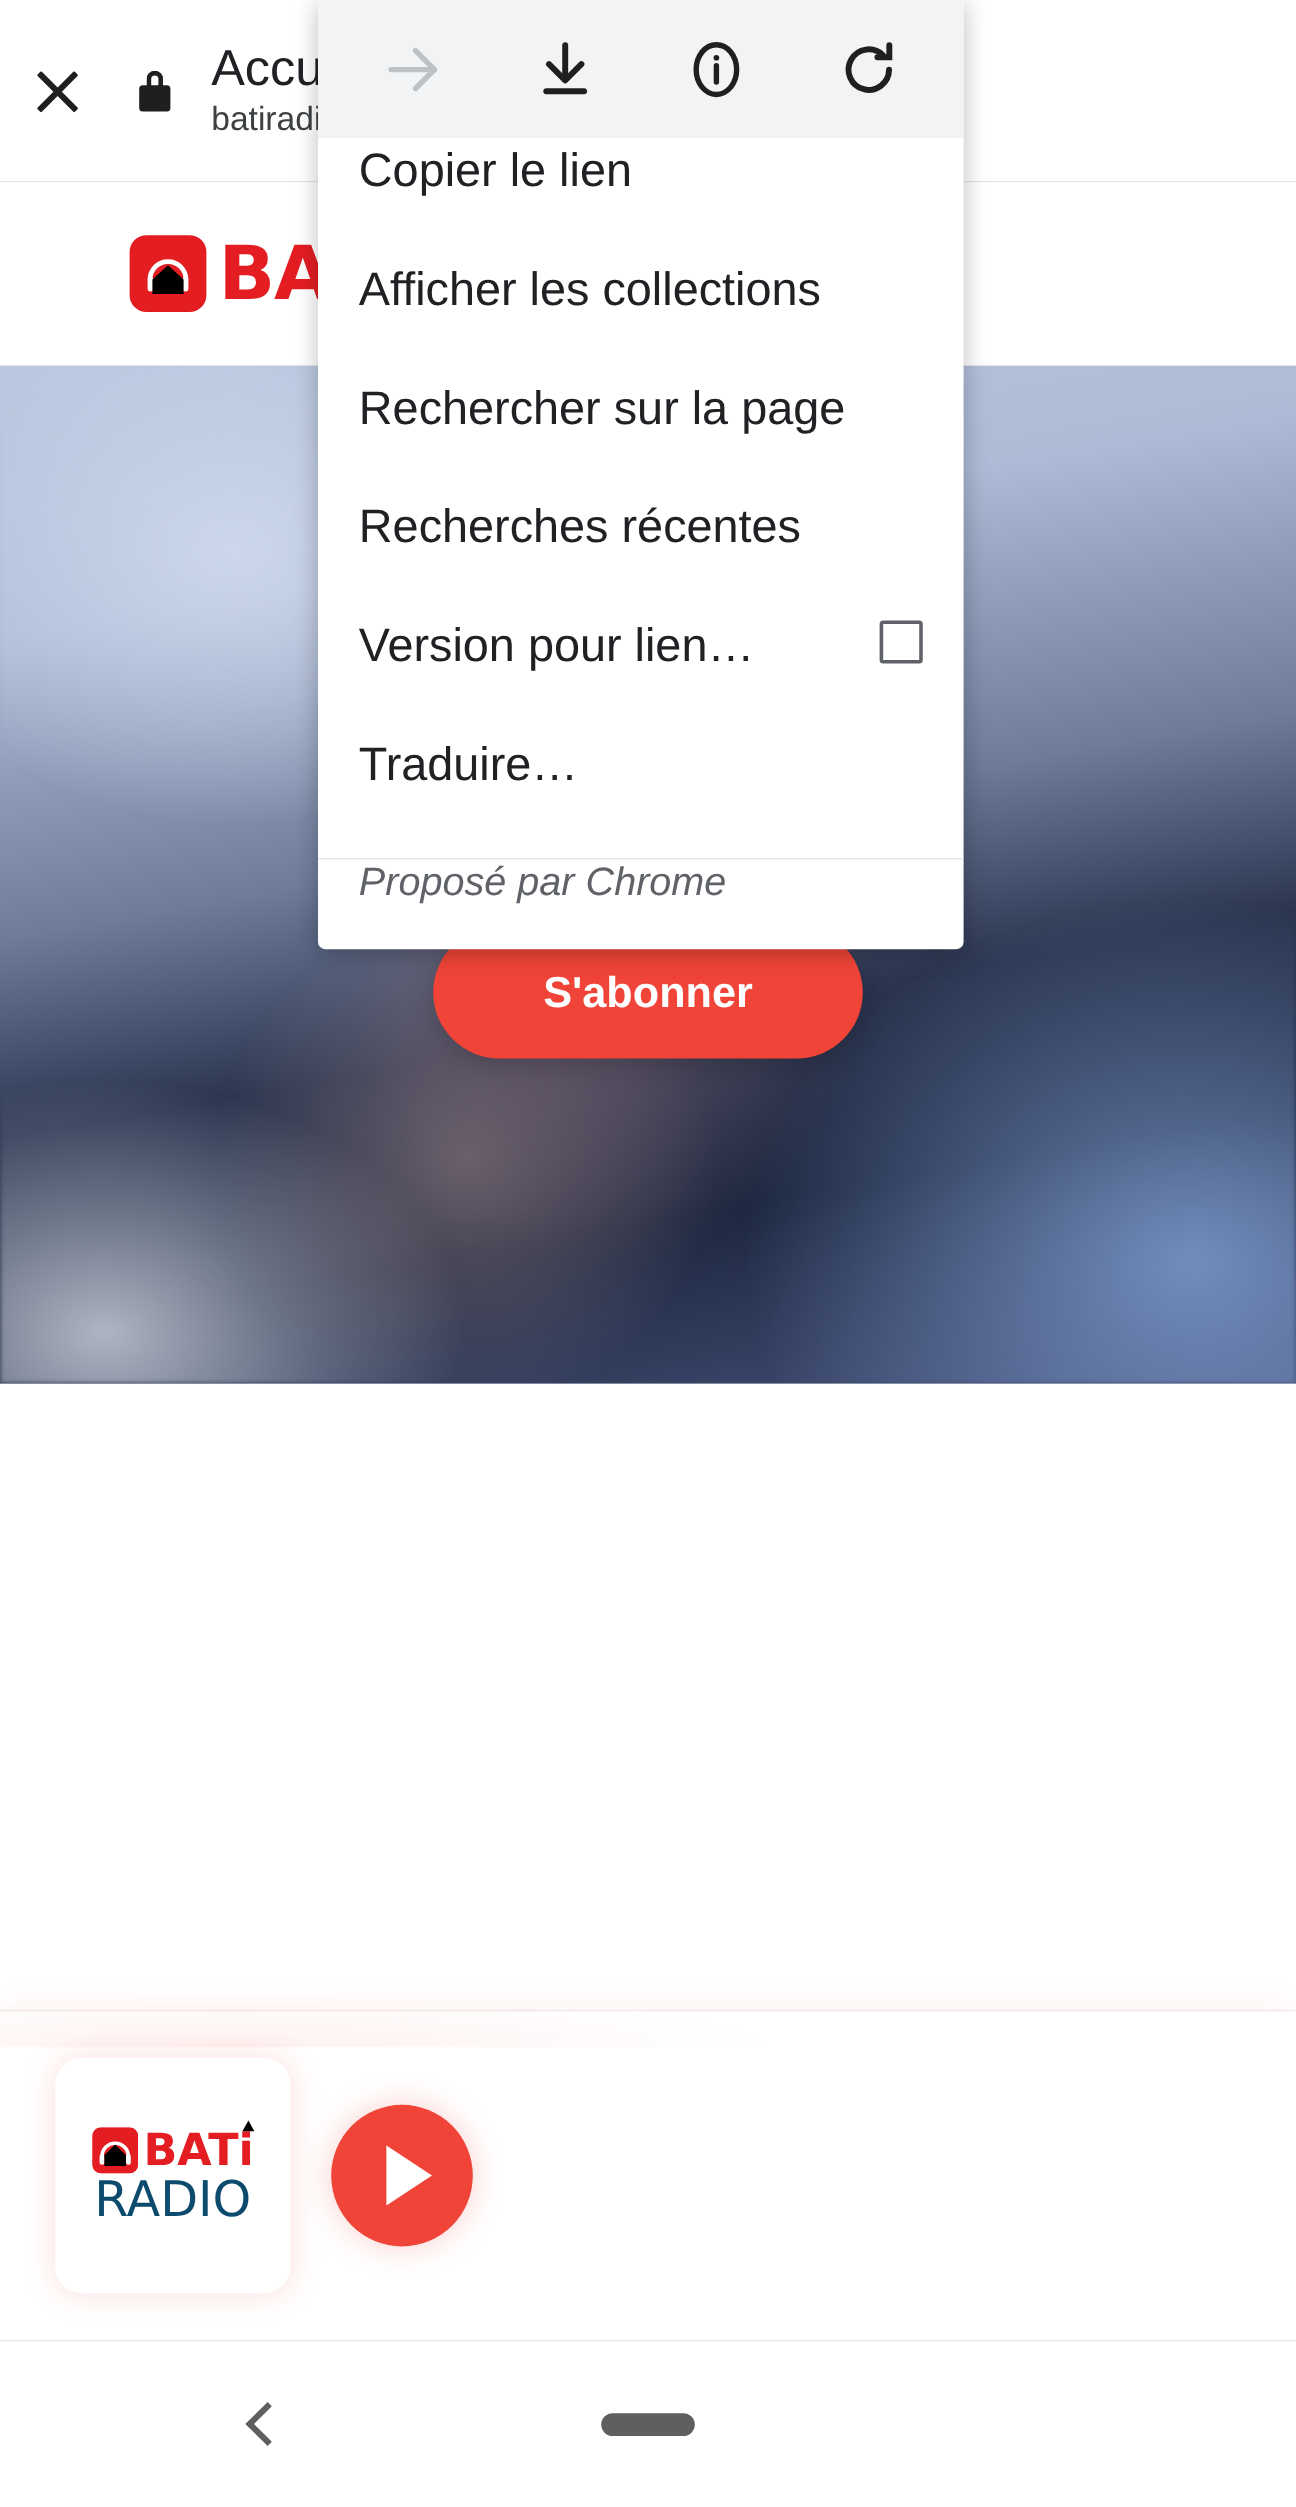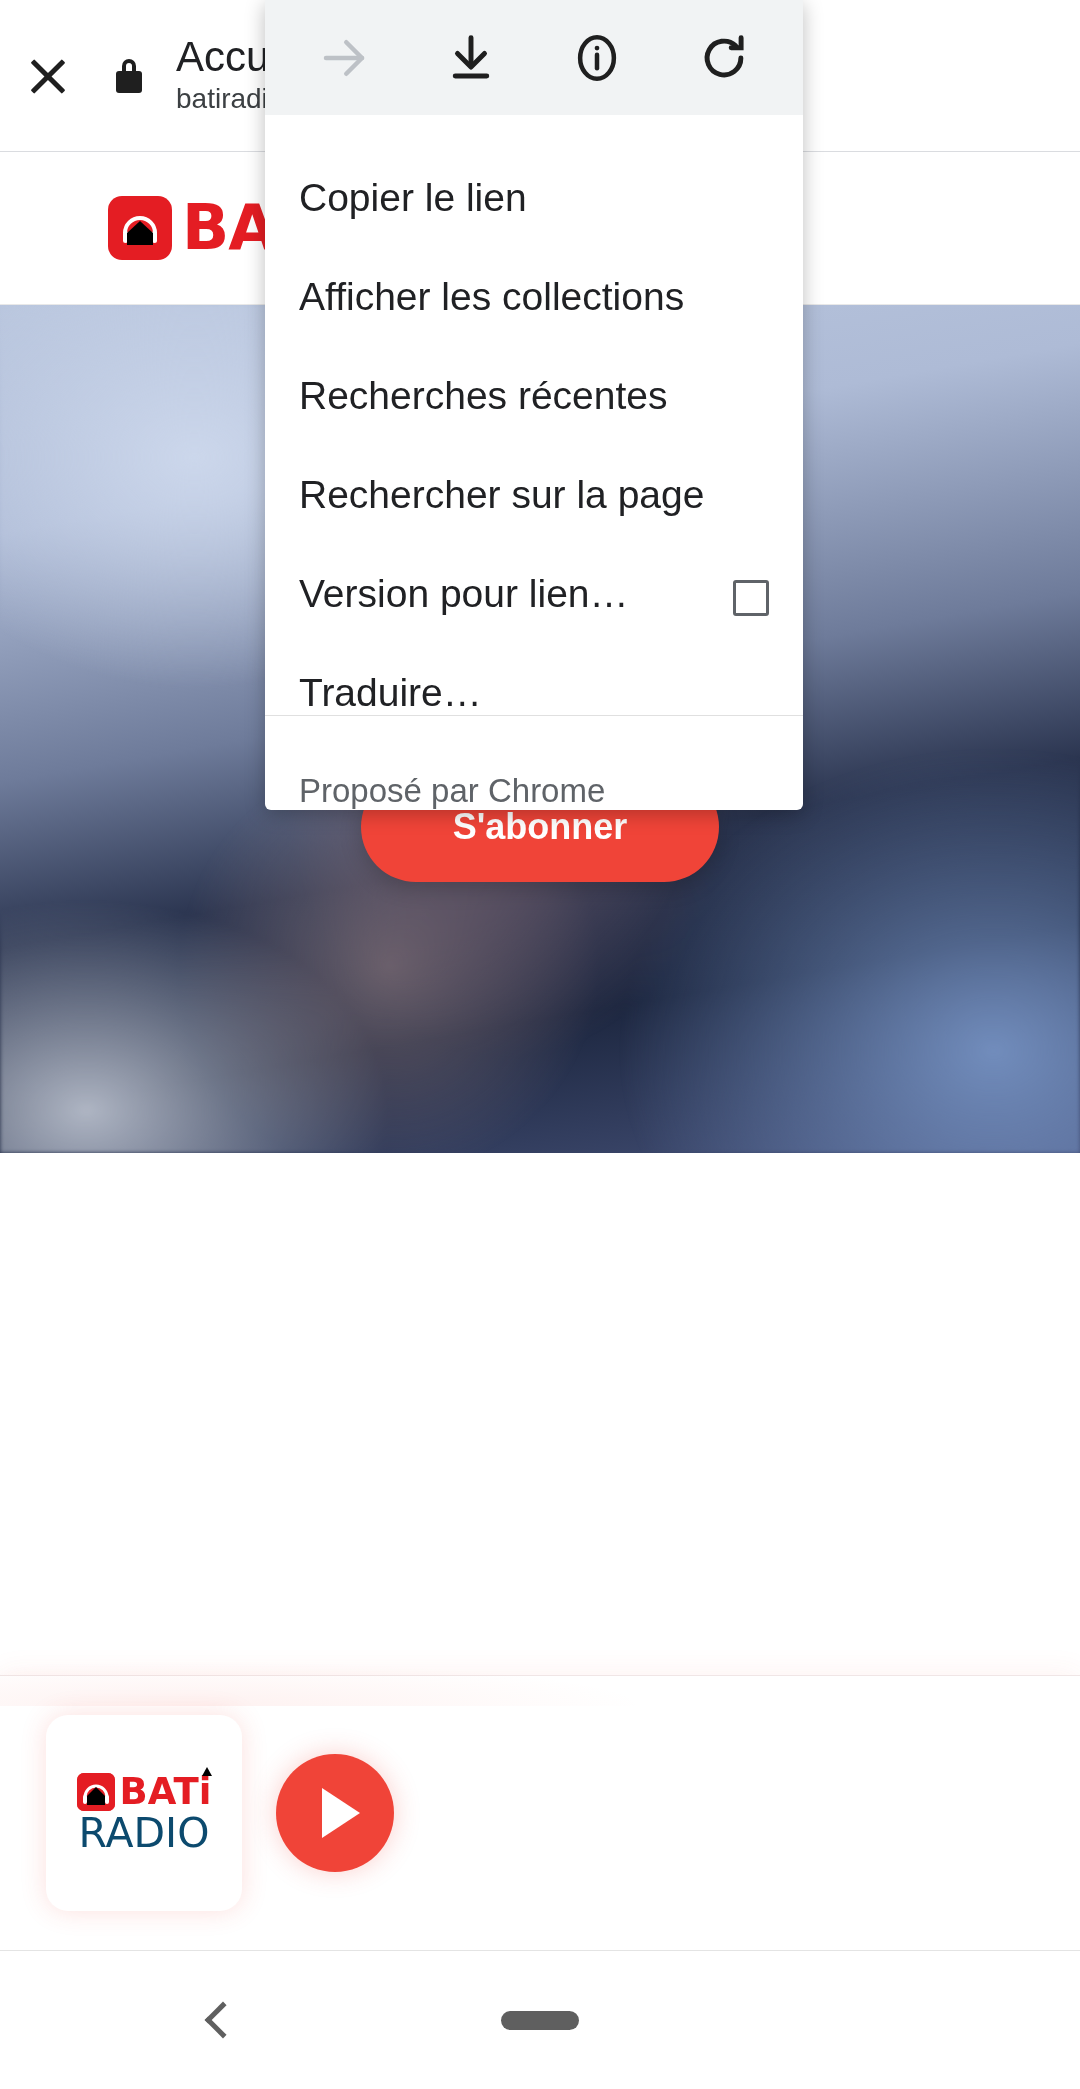--- a/index.html
+++ b/index.html
@@ -186,35 +186,35 @@
   .menu-icons {
     height:115px; background:#f1f3f4;
     display:flex; align-items:center; justify-content:space-around;
     padding:0 16px;
   }
   .mi { width:86px; height:86px; display:flex; align-items:center; justify-content:center; }
   .mi svg { display:block; }
 
   .menu-list { padding:6px 0 0 0; }
   .menu-item {
-    height:99px; display:flex; align-items:flex-end;
+    height:99px; display:flex; align-items:flex-start;
     padding:0 34px 0 34px; gap:12px;
   }
   .menu-label {
     font-size:39px; color:#202124; font-weight:400;
     white-space:nowrap; overflow:hidden; text-overflow:ellipsis;
     flex:1 1 auto; min-width:0;
   }
   .menu-check {
     width:36px; height:36px; border:3px solid #5f6368; border-radius:3px;
     flex:0 0 auto;
   }
   .menu-footer {
-    border-top:1px solid #e0e0e0; height:95px;
-    display:flex; align-items:flex-end; padding-left:34px;
+    border-top:1px solid #e0e0e0; height:76px;
+    display:flex; align-items:flex-start; padding-left:34px;font-style:italic;
   }
   .menu-footer-text { font-size:33px; color:#5f6368; }
 </style>
 </head>
 <body>
 
 <div id="root">
 
   <div class="topbar">
     <div class="close-btn">
@@ -317,24 +317,24 @@
     </div>
 
     <div class="menu-list">
       <div class="menu-item">
         <span class="menu-label">Copier le lien</span>
       </div>
       <div class="menu-item">
         <span class="menu-label">Afficher les collections</span>
       </div>
       <div class="menu-item">
+        <span class="menu-label">Rechercher sur la page</span>
+      </div>
+      <div class="menu-item">
         <span class="menu-label">Recherches récentes</span>
-      </div>
-      <div class="menu-item">
-        <span class="menu-label">Rechercher sur la page</span>
       </div>
       <div class="menu-item">
         <span class="menu-label">Version pour lien…</span>
         <span class="menu-check"></span>
       </div>
       <div class="menu-item">
         <span class="menu-label">Traduire…</span>
       </div>
     </div>
 

